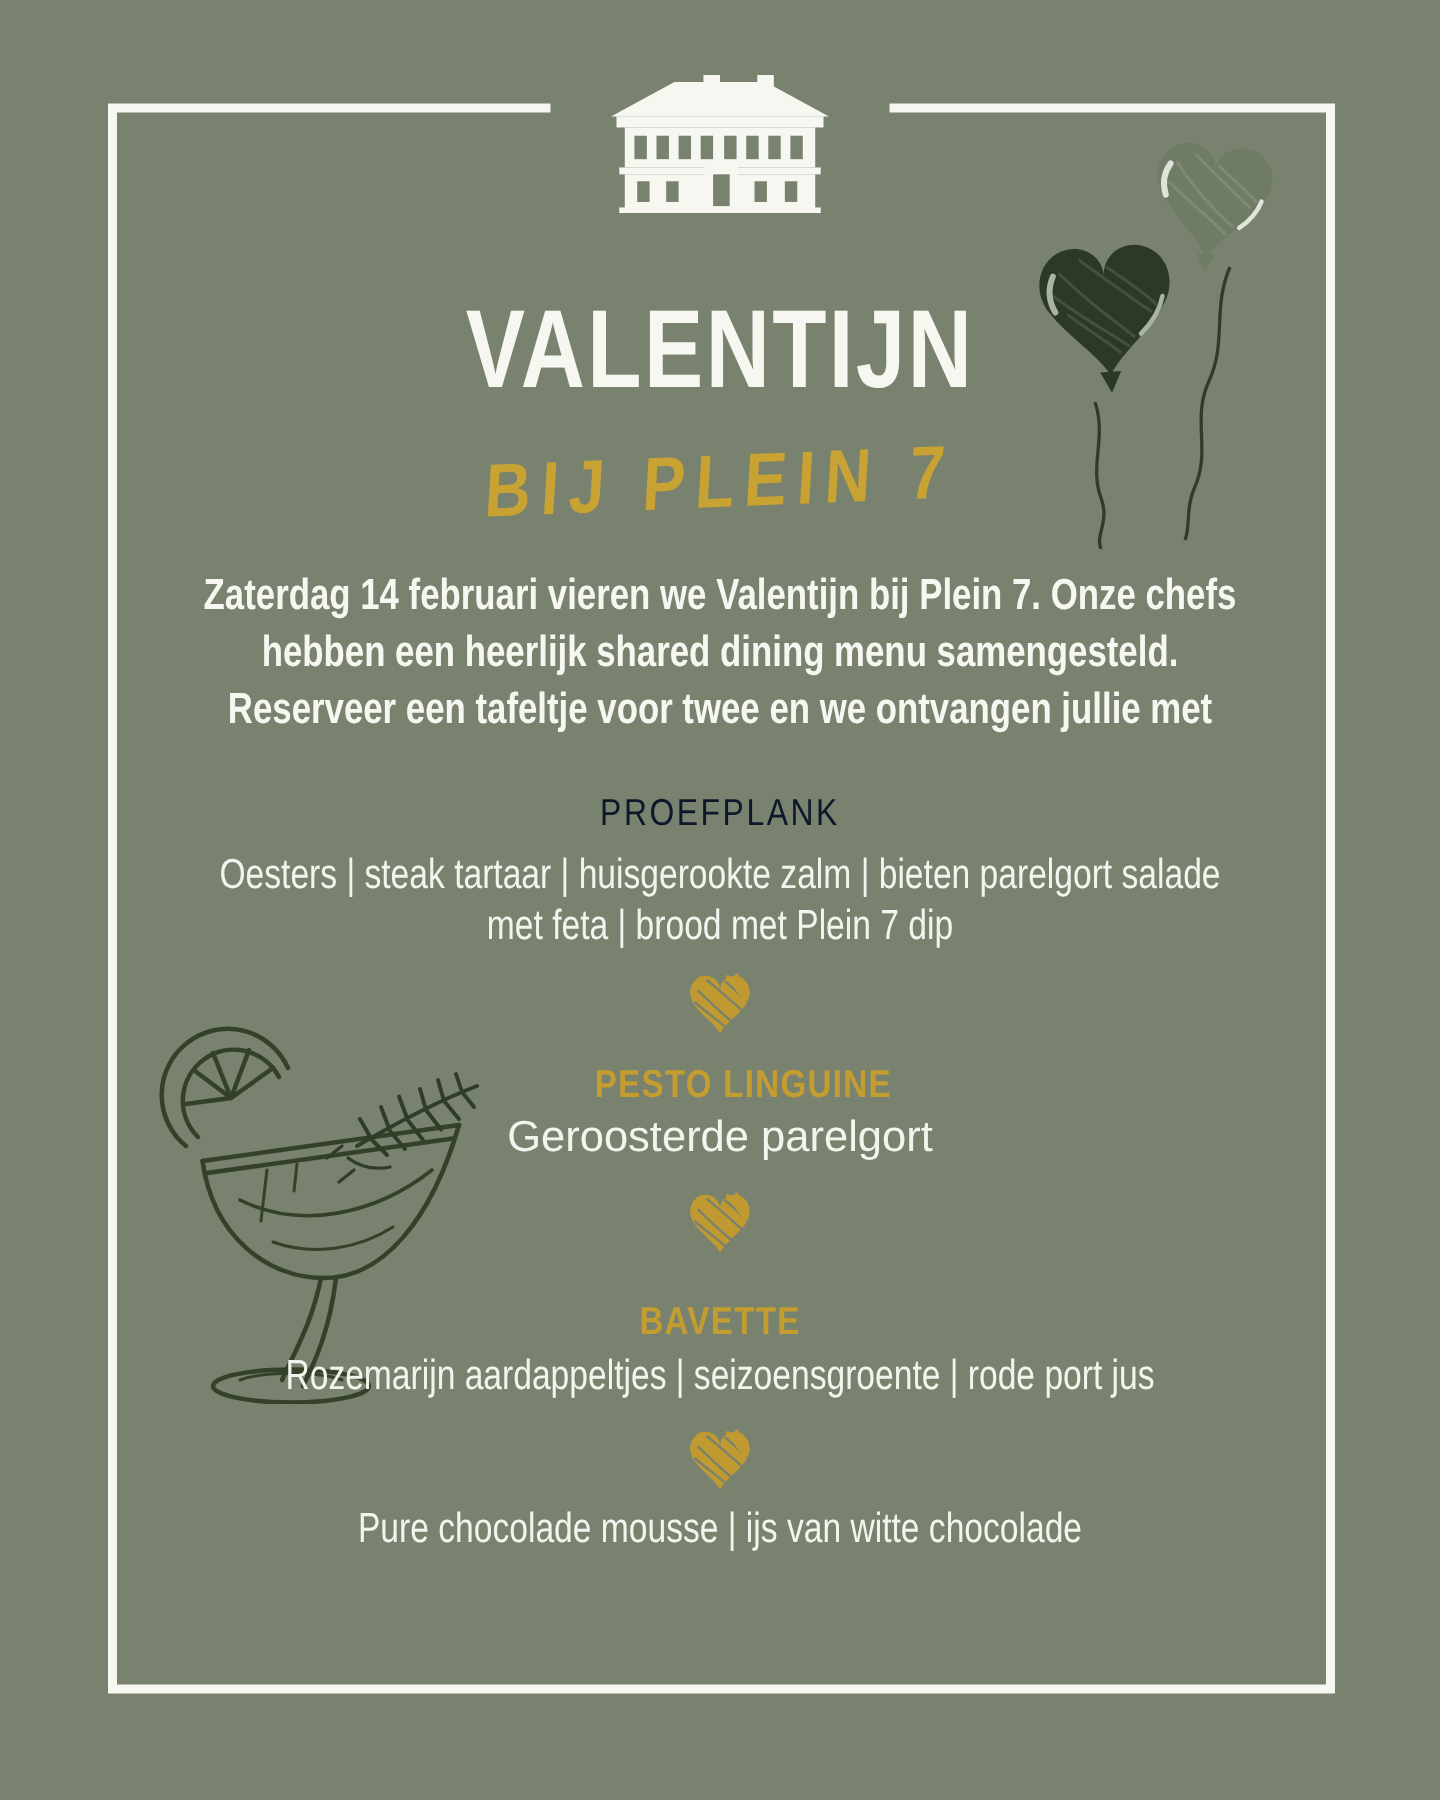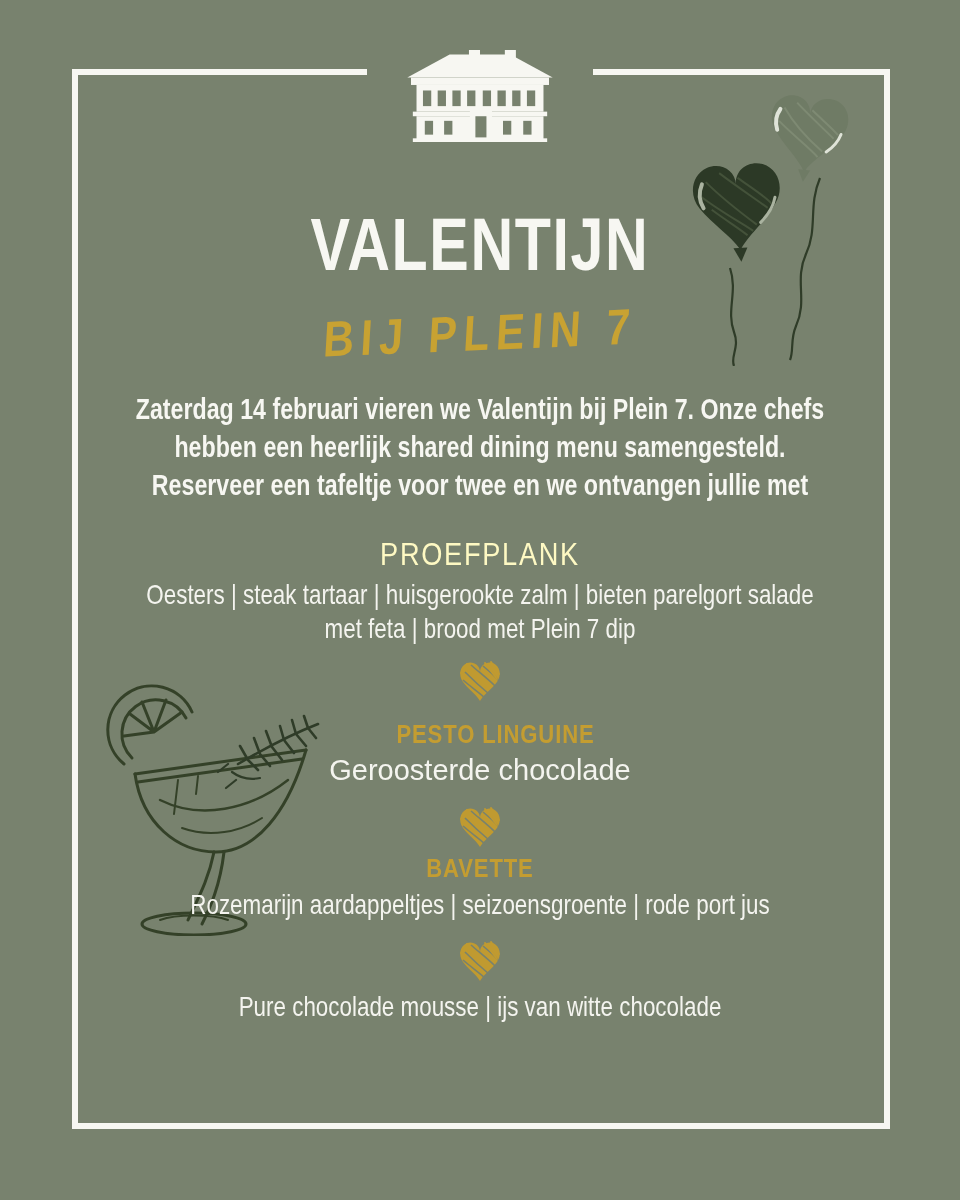--- a/index.html
+++ b/index.html
@@ -11,45 +11,45 @@
   .frame{
     position:absolute;left:72px;top:69px;width:806px;height:1048px;
     border:6px solid #f7f7f2;
   }
   .building-wrap{
     position:absolute;top:50px;left:50%;transform:translateX(-50%);
     background:#78826e;padding:0 34px;line-height:0;
   }
   .balloons{position:absolute;left:668px;top:78px;line-height:0;}
   .cocktail{position:absolute;left:90px;top:668px;line-height:0;}
-  .content{position:absolute;left:0;top:12px;width:960px;text-align:center;}
+  .content{position:absolute;left:0;top:0;width:960px;text-align:center;}
   .cond{display:block;transform:scaleX(0.8);transform-origin:50% 50%;white-space:nowrap;}
   .cond85{display:block;transform:scaleX(0.85);transform-origin:50% 50%;white-space:nowrap;}
   .title{
     margin:196px 0 0 0;font-size:74px;line-height:1;font-weight:bold;
     color:#f7f7f2;letter-spacing:2px;
   }
   .subtitle{
     margin:26px 0 0 0;font-size:50px;line-height:1;font-weight:bold;
     color:#c8a232;letter-spacing:8px;
   }
   .subtitle .cond85{transform:scaleX(0.85) rotate(-2deg) skewX(-6deg);}
   .intro{margin-top:32px;color:#f7f7f2;font-weight:bold;font-size:29px;}
   .intro .line{line-height:38px;}
   .course-title{
     margin-top:0;color:#c49d31;font-weight:bold;font-size:26px;
     line-height:28px;letter-spacing:1px;
   }
-  .course-title.light{font-weight:normal;font-size:32px;letter-spacing:2px;color:#fef9c3;}
+  .course-title.light{font-weight:normal;font-size:25px;letter-spacing:2px;color:#0f172a;}
   .course-desc{color:#f4f4ef;font-size:28px;}
   .course-desc .line{line-height:34px;text-align:center;}
   .course-desc.wide .line{transform:none;font-size:29px;line-height:32px;}
   .heart-divider{display:block;margin:0 auto;}
   .mt36{margin-top:36px;} .mt16{margin-top:16px;margin-left:31px;} .mt14{margin-top:14px;}
-  .mt20{margin-top:20px;} .mt18{margin-top:18px;} .mt12{margin-top:4px;}
+  .mt20{margin-top:20px;} .mt18{margin-top:18px;} .mt12{margin-top:28px;}
   .mt10{margin-top:10px;} .mt6{margin-top:6px;}
 </style>
 </head>
 <body>
 
 <div class="poster">
 
   <div class="frame"></div>
 
   <div class="building-wrap">
@@ -177,21 +177,21 @@
     <svg class="heart-divider mt14" width="46" height="44" viewBox="0 0 46 44">
       <path fill="#c09a30" d="M23,12 C23,5 16,1 10,3 C3,6 1,15 6,22 C11,29 19,34 23,41 C27,34 35,29 40,22 C45,15 43,6 36,3 C30,1 23,5 23,12 Z"></path>
       <path fill="none" stroke="#78826e" stroke-width="1.6" d="M8,12 C16,20 26,29 32,34 M6,20 C14,27 24,34 28,38 M14,5 C22,12 32,20 38,26 M26,6 C32,11 38,16 41,20"></path>
       <path fill="none" stroke="#c09a30" stroke-width="2" stroke-linecap="round" d="M34,2 L42,14 M28,3 L40,19 M10,4 L4,13"></path>
     </svg>
 
     <div class="course-title mt16">
         <span class="cond85">PESTO LINGUINE</span>
       </div>
     <div class="course-desc wide mt6">
-      <div class="line"><span>Geroosterde chocolade</span></div>
+      <div class="line"><span>Geroosterde parelgort</span></div>
     </div>
 
     <svg class="heart-divider mt20" width="46" height="44" viewBox="0 0 46 44">
       <path fill="#c09a30" d="M23,12 C23,5 16,1 10,3 C3,6 1,15 6,22 C11,29 19,34 23,41 C27,34 35,29 40,22 C45,15 43,6 36,3 C30,1 23,5 23,12 Z"></path>
       <path fill="none" stroke="#78826e" stroke-width="1.6" d="M8,12 C16,20 26,29 32,34 M6,20 C14,27 24,34 28,38 M14,5 C22,12 32,20 38,26 M26,6 C32,11 38,16 41,20"></path>
       <path fill="none" stroke="#c09a30" stroke-width="2" stroke-linecap="round" d="M34,2 L42,14 M28,3 L40,19 M10,4 L4,13"></path>
     </svg>
 
     <div class="course-title mt12">
         <span class="cond85">BAVETTE</span>

